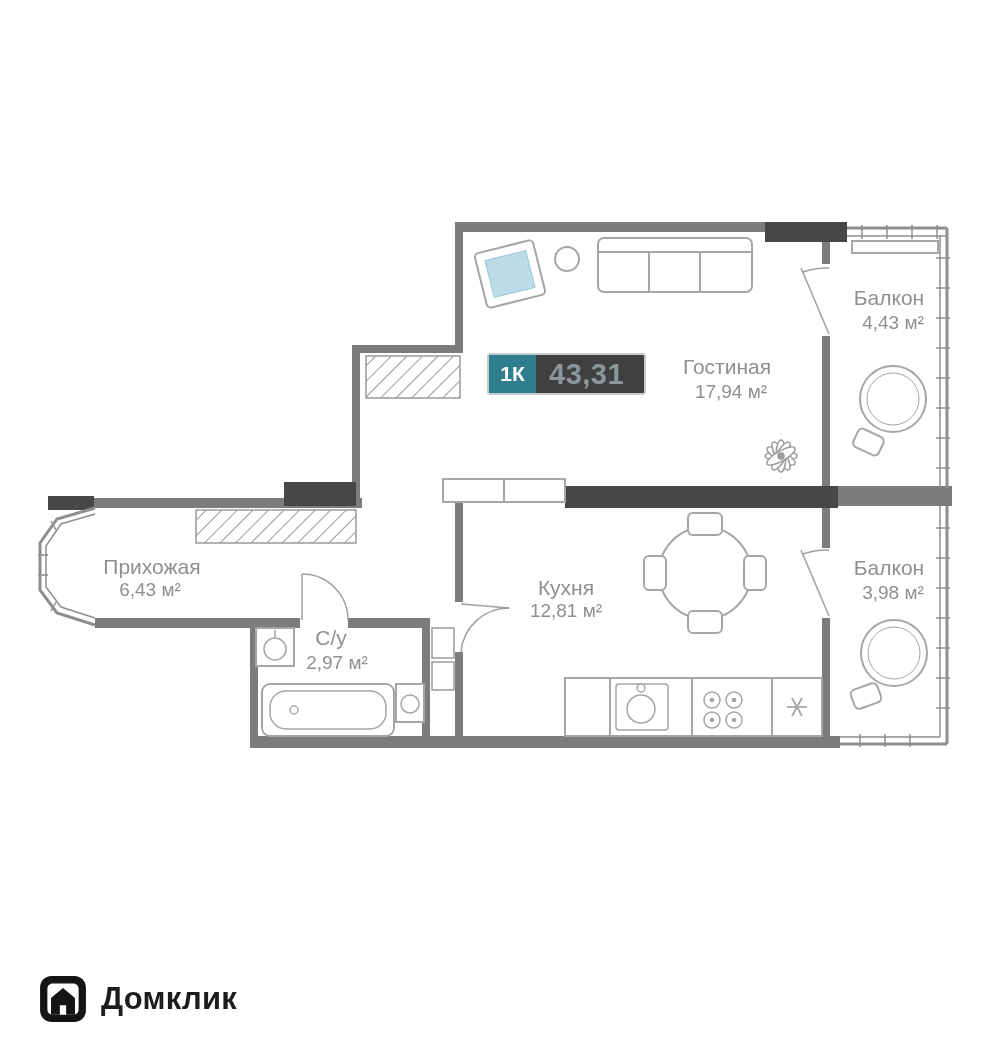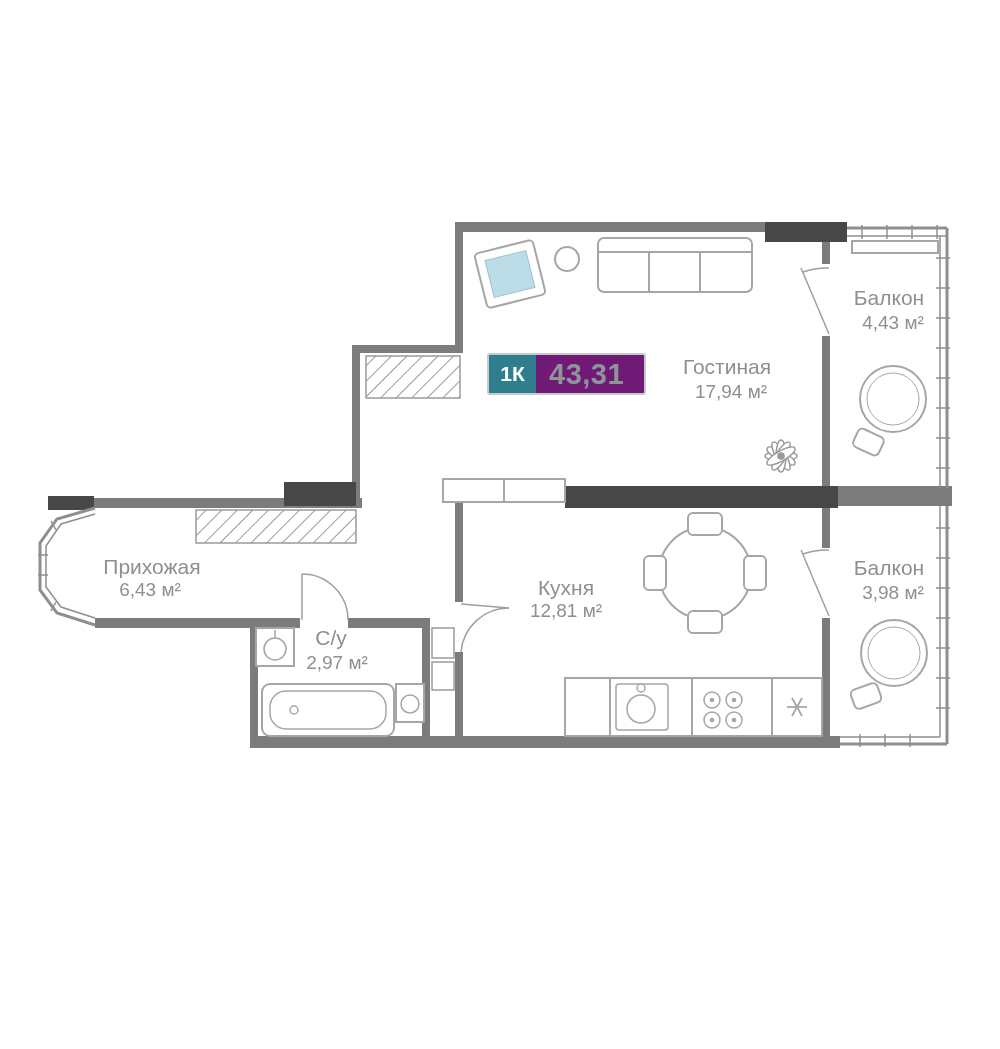--- a/index.html
+++ b/index.html
@@ -6,21 +6,21 @@
   .canvas{position:relative;width:1000px;height:1049px;background:#ffffff;overflow:hidden;
           font-family:"Liberation Sans",sans-serif;}
   .plan-svg{position:absolute;left:0;top:0;}
 
   
   .room-name{font-family:"Liberation Sans",sans-serif;font-size:21px;fill:#8d9091;}
   .room-area{font-family:"Liberation Sans",sans-serif;font-size:19px;fill:#8d9091;}
 
   
   .badge{position:absolute;left:487px;top:353px;display:flex;height:42px;
-         border:2px solid #c6cbcd;border-radius:3px;background:#701a75;box-sizing:border-box;}
+         border:2px solid #c6cbcd;border-radius:3px;background:#404040;box-sizing:border-box;}
   .badge-type{width:47px;background:#2e7e8e;color:#ffffff;font-weight:700;font-size:21px;
               display:flex;align-items:center;justify-content:center;}
   .badge-area{color:#8c969a;font-size:29px;font-weight:600;display:flex;align-items:center;
               padding:0 20px 0 13px;letter-spacing:.5px;}
 
   
   .logo{position:absolute;left:38px;top:974px;display:flex;align-items:center;gap:13px;}
   .logo-icon{width:50px;height:50px;display:block;}
   .logo-text{font-size:31px;font-weight:700;color:#1d1d1d;letter-spacing:.3px;}
 </style>
@@ -256,14 +256,21 @@
         <text class="room-area" x="893" y="599">3,98 м²</text>
       </g>
     </g>
   </svg>
 
   <div class="badge">
     <div class="badge-type">1К</div>
     <div class="badge-area">43,31</div>
   </div>
 
+  <div class="logo">
+    <svg class="logo-icon" viewBox="0 0 48 48">
+      <path fill="#141414" fill-rule="evenodd" d="M13 2h22c6.1 0 11 4.9 11 11v22c0 6.1-4.9 11-11 11H13C6.9 46 2 41.1 2 35V13C2 6.9 6.9 2 13 2zm1 7c-2.8 0-5 2.2-5 5v20c0 2.8 2.2 5 5 5h20c2.8 0 5-2.2 5-5V14c0-2.8-2.2-5-5-5H14z"></path>
+      <path fill="#141414" d="M24 13.5 35.5 23v16H27v-9h-6v9h-8.5V23z"></path>
+    </svg>
+    <div class="logo-text">Домклик</div>
+  </div>
 
 </div>
 
 </body></html>

